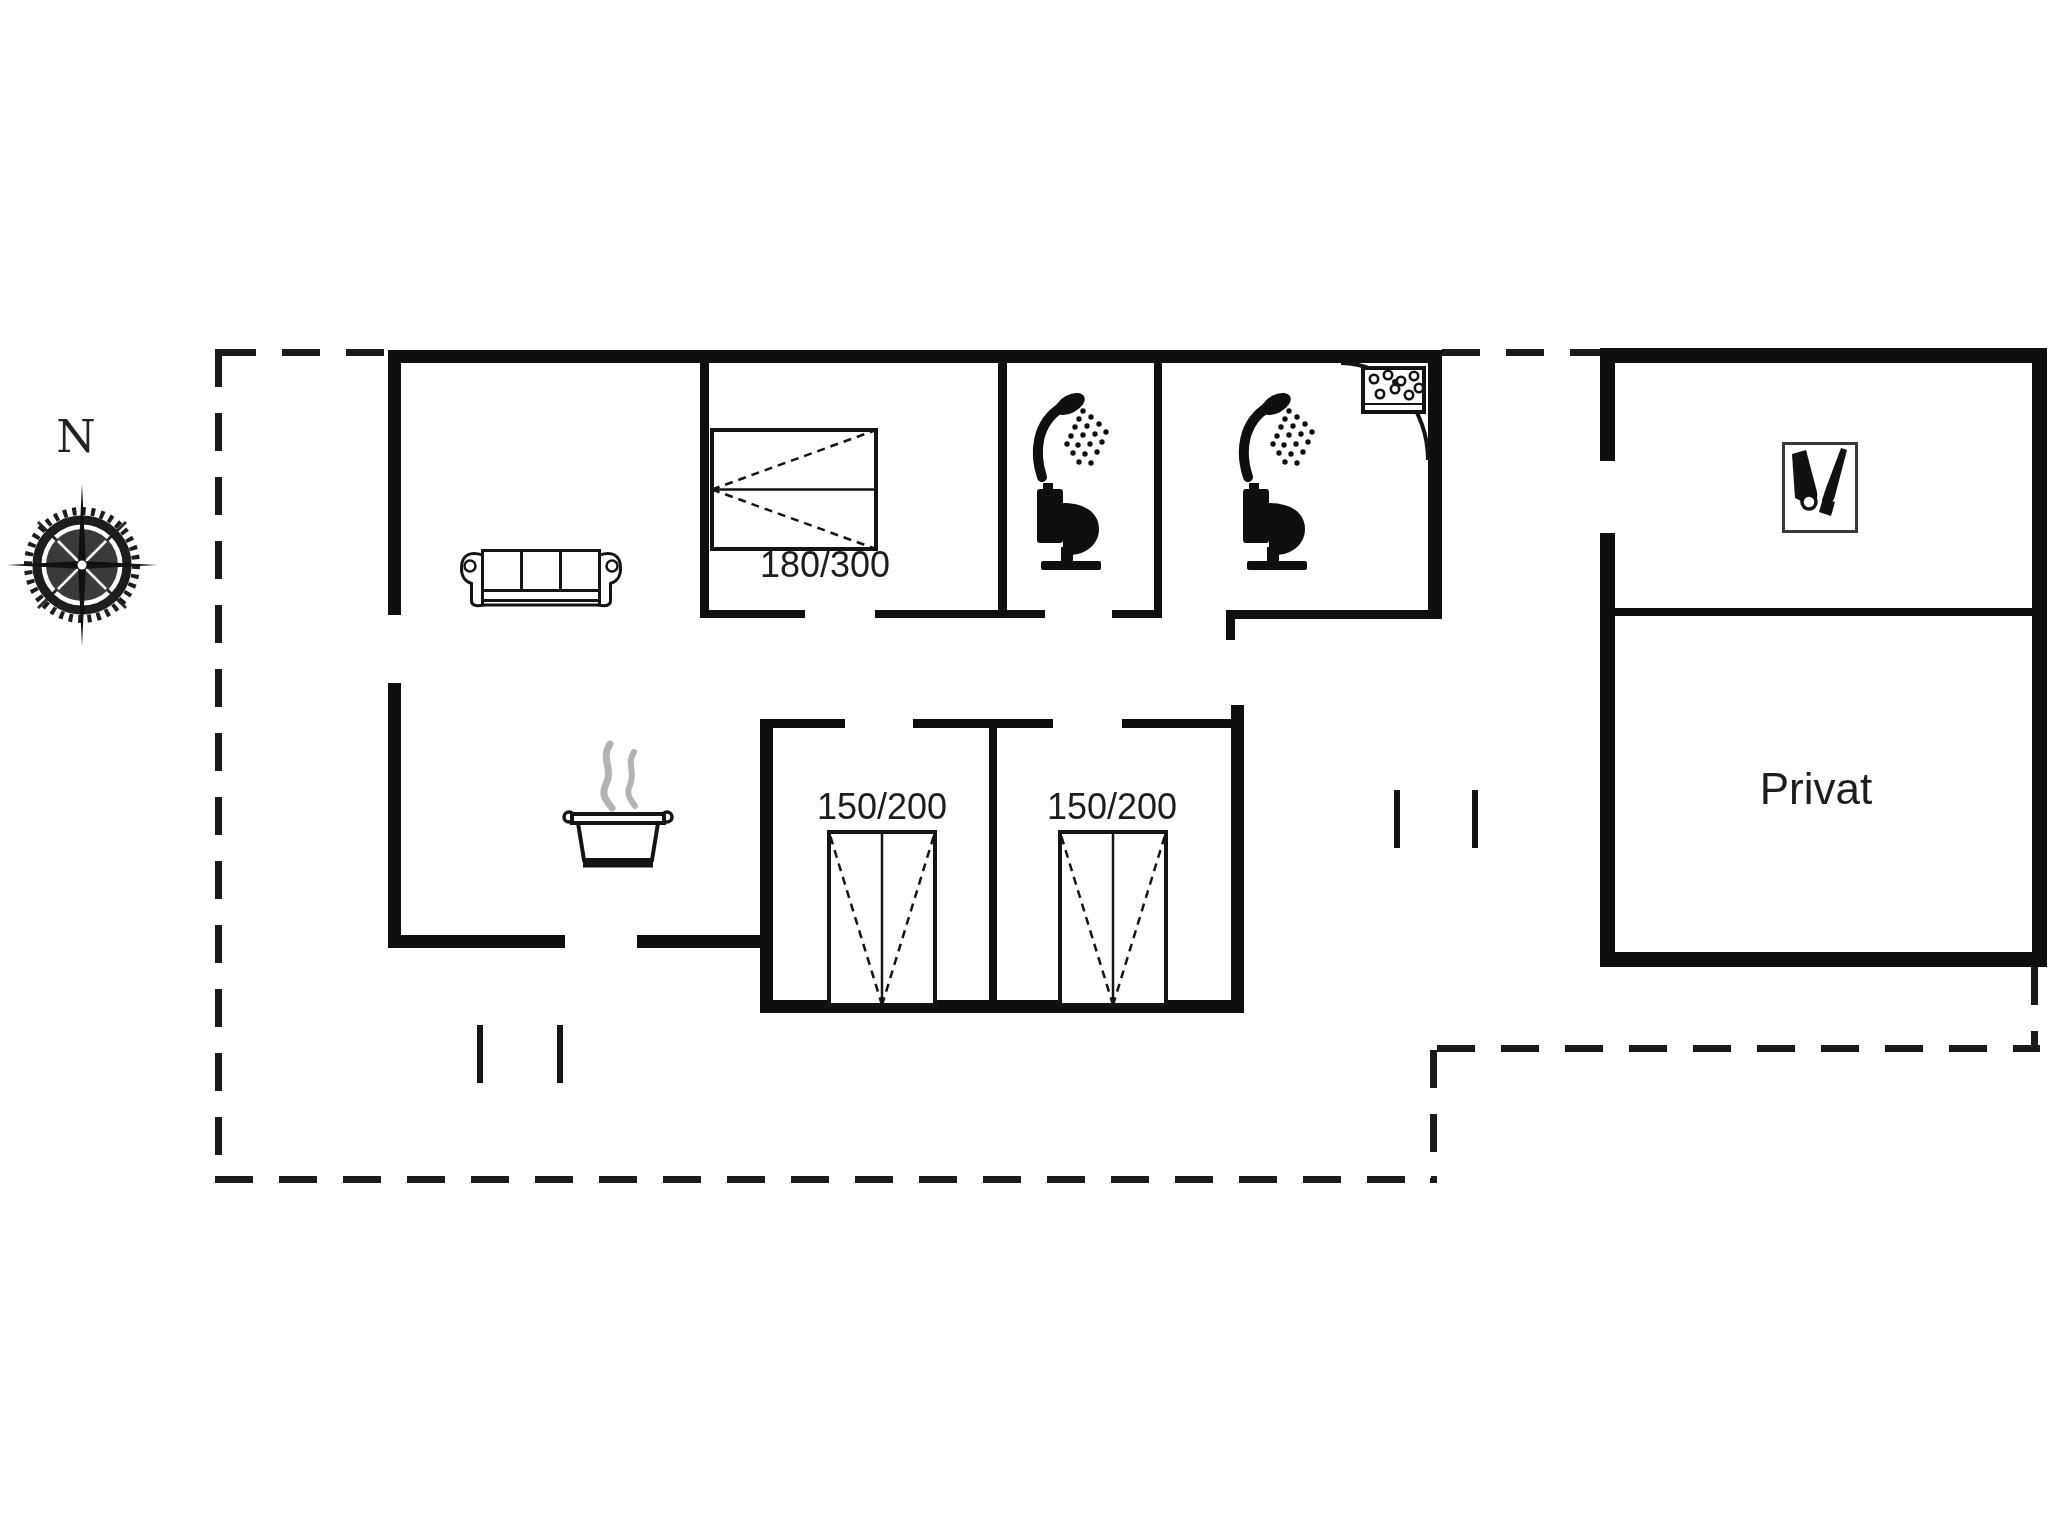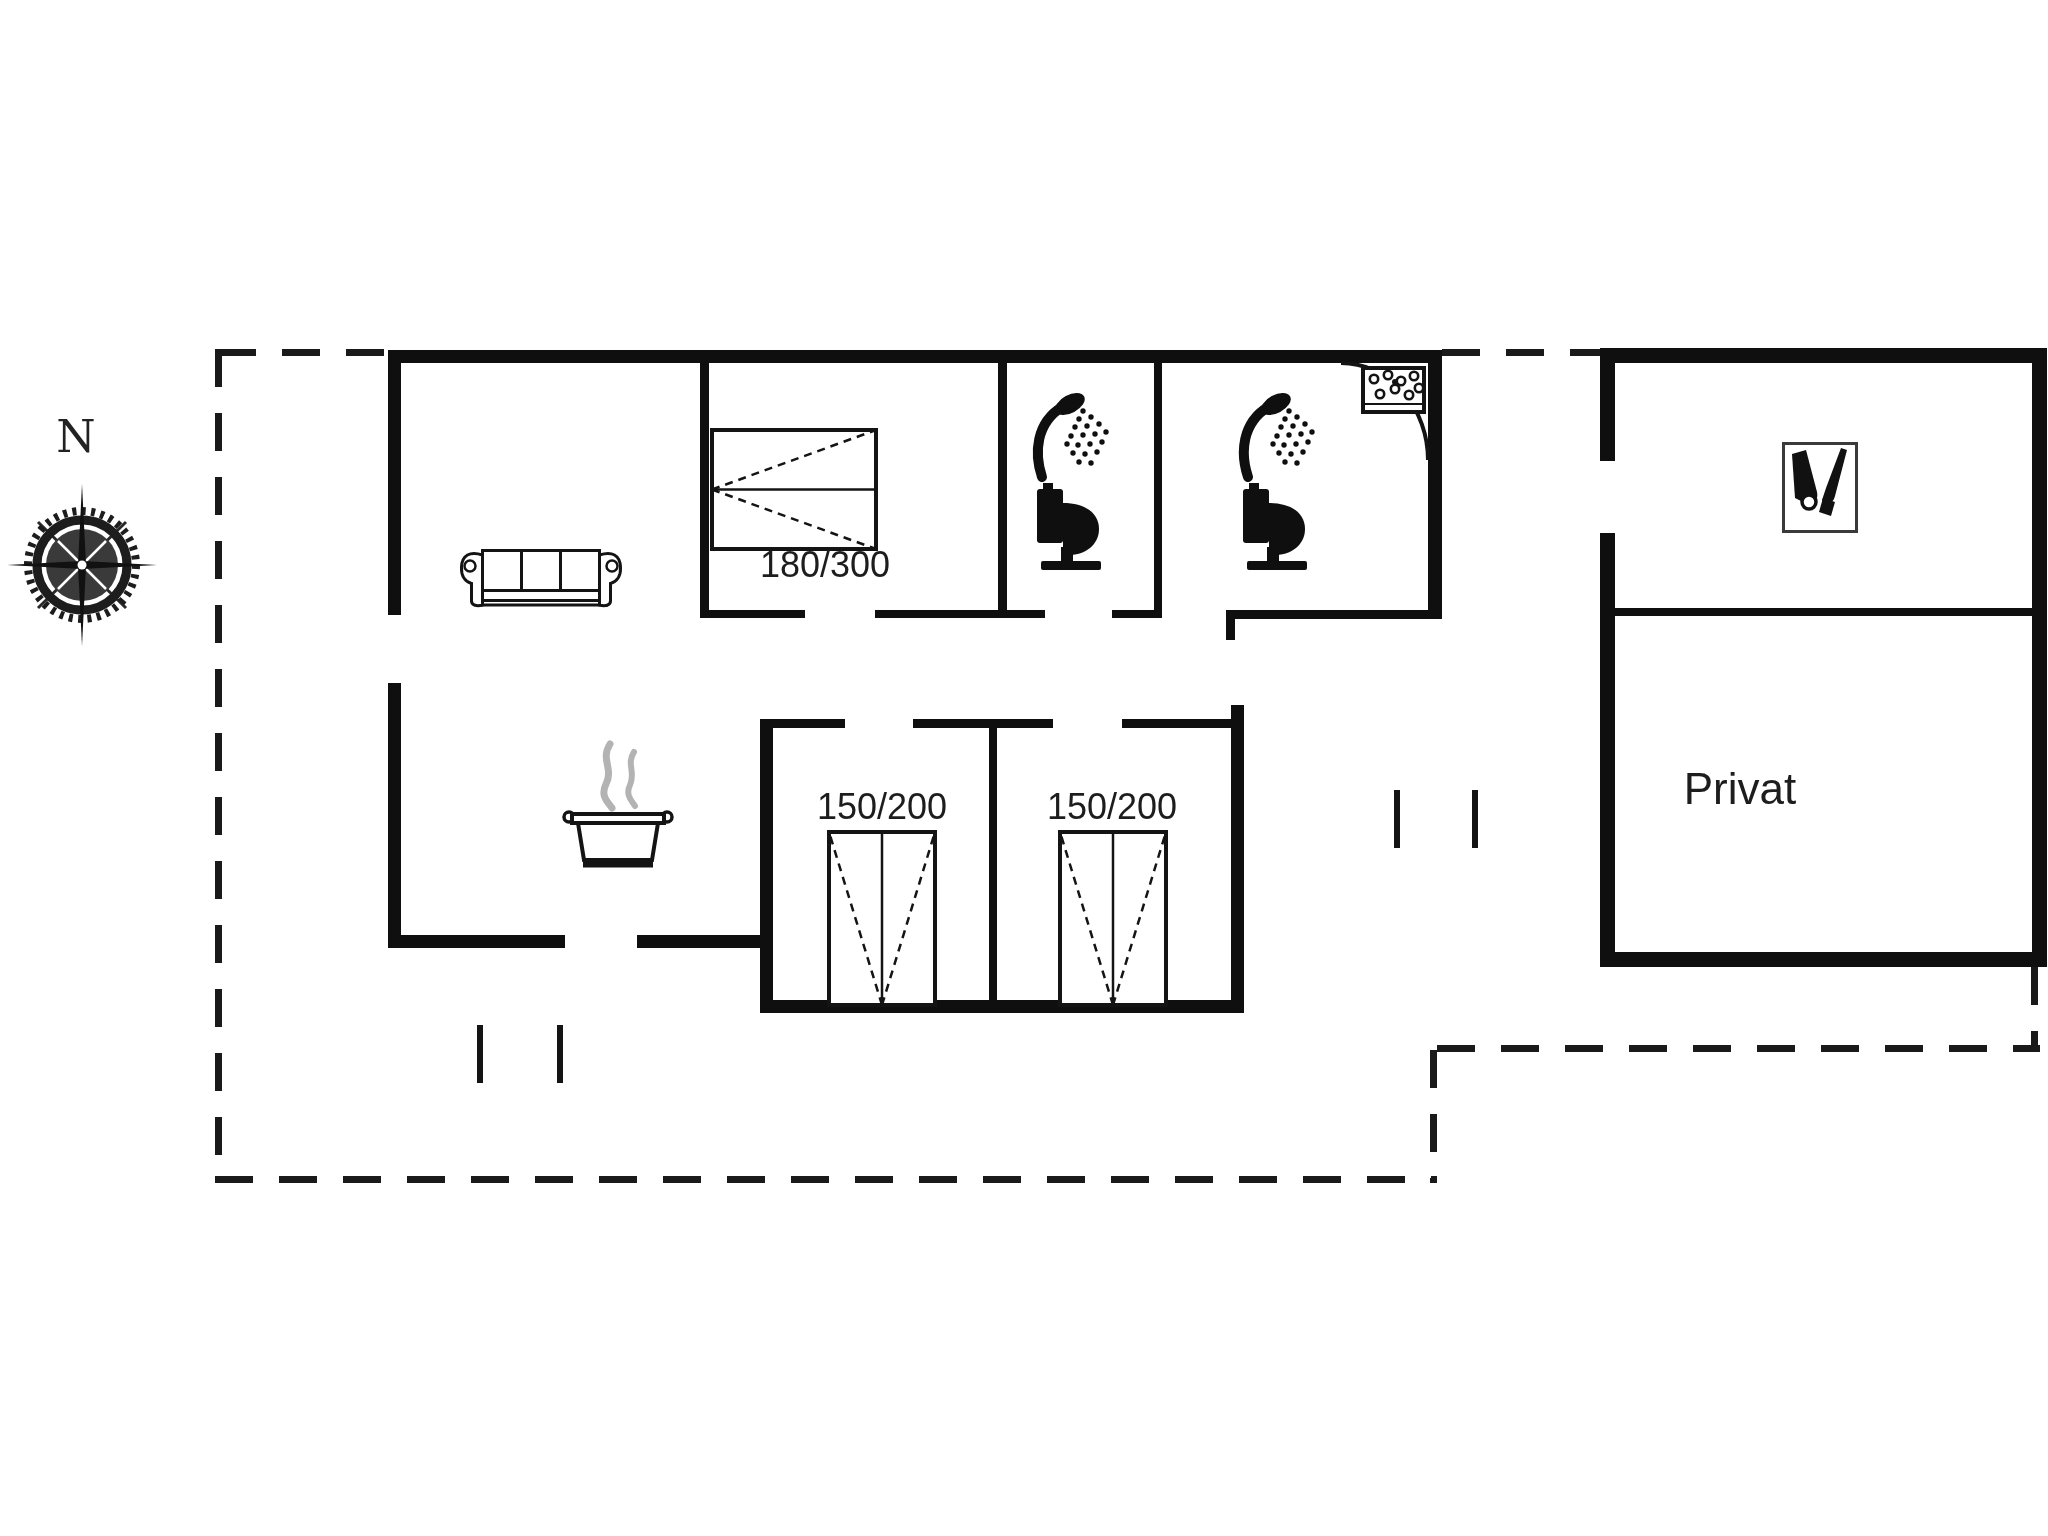--- a/index.html
+++ b/index.html
@@ -218,15 +218,15 @@
   </svg>
   <div class="lbl lbl-size" style="left:1012px;top:786px;width:200px;">150/200</div>
 
   <svg style="left:1782px;top:442px;" width="76" height="91" viewBox="0 0 76 91">
     <rect x="1.5" y="1.5" width="73" height="88" fill="#ffffff" stroke="#3a3a3a" stroke-width="3"></rect>
     <path d="M10,12 L24,8 L35,50 C37,59 30,64 23,61 L13,56 Z" fill="#111111"></path>
     <path d="M59,6 L65,8 L53,54 C51,63 42,64 40,58 L44,46 Z" fill="#111111"></path>
     <path d="M41,56 L53,60 L49,74 L37,70 Z" fill="#111111"></path>
     <circle cx="27" cy="60" r="7" fill="#ffffff" stroke="#111111" stroke-width="3.5"></circle>
   </svg>
-  <div class="lbl lbl-privat" style="left:1590px;top:764px;width:300px;">Privat</div>
+  <div class="lbl lbl-privat" style="left:1666px;top:764px;width:300px;">Privat</div>
 
 </div>
 
 </body></html>

